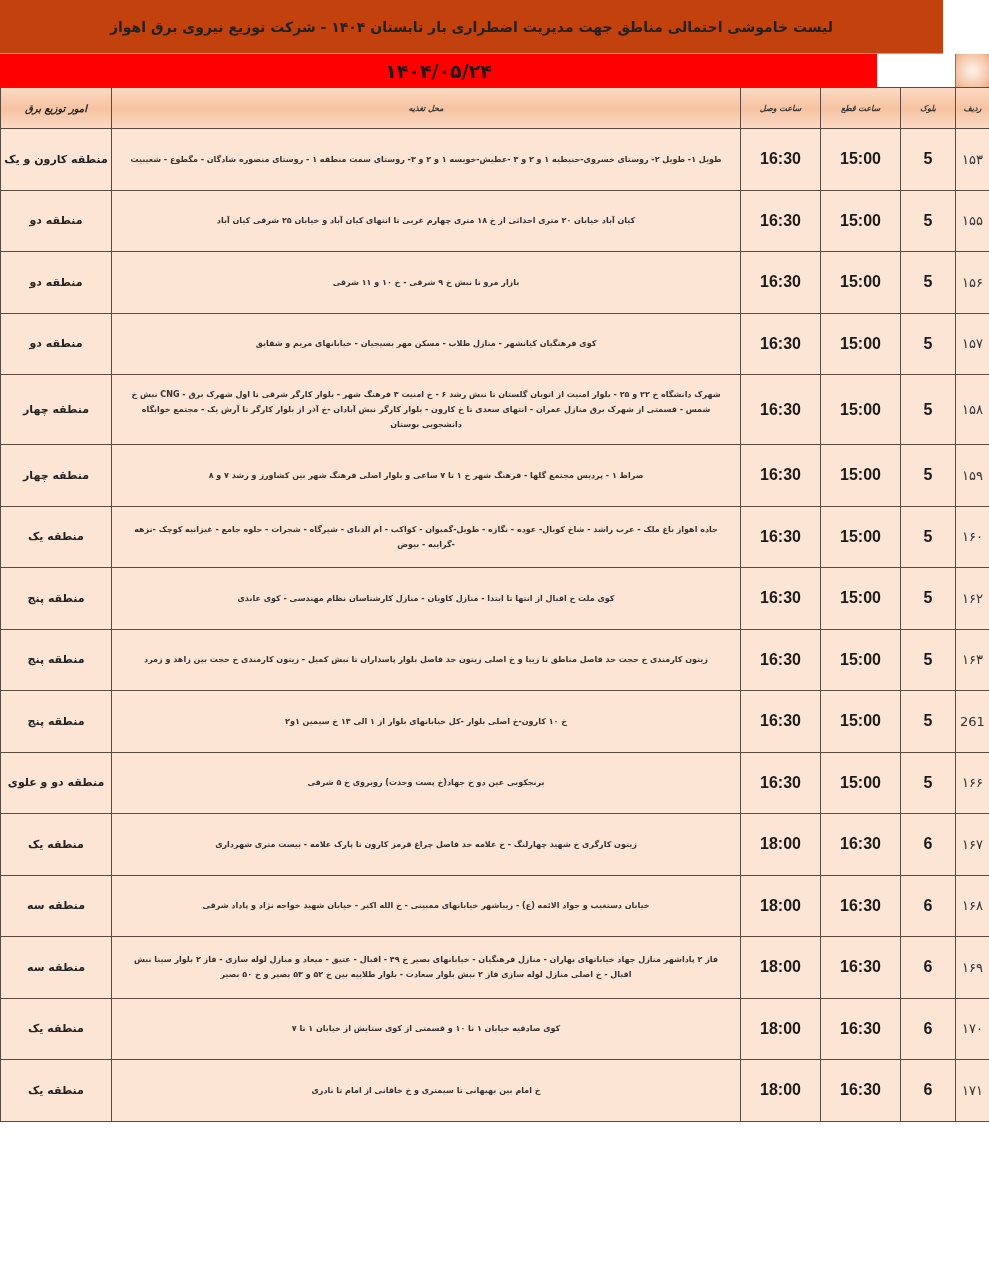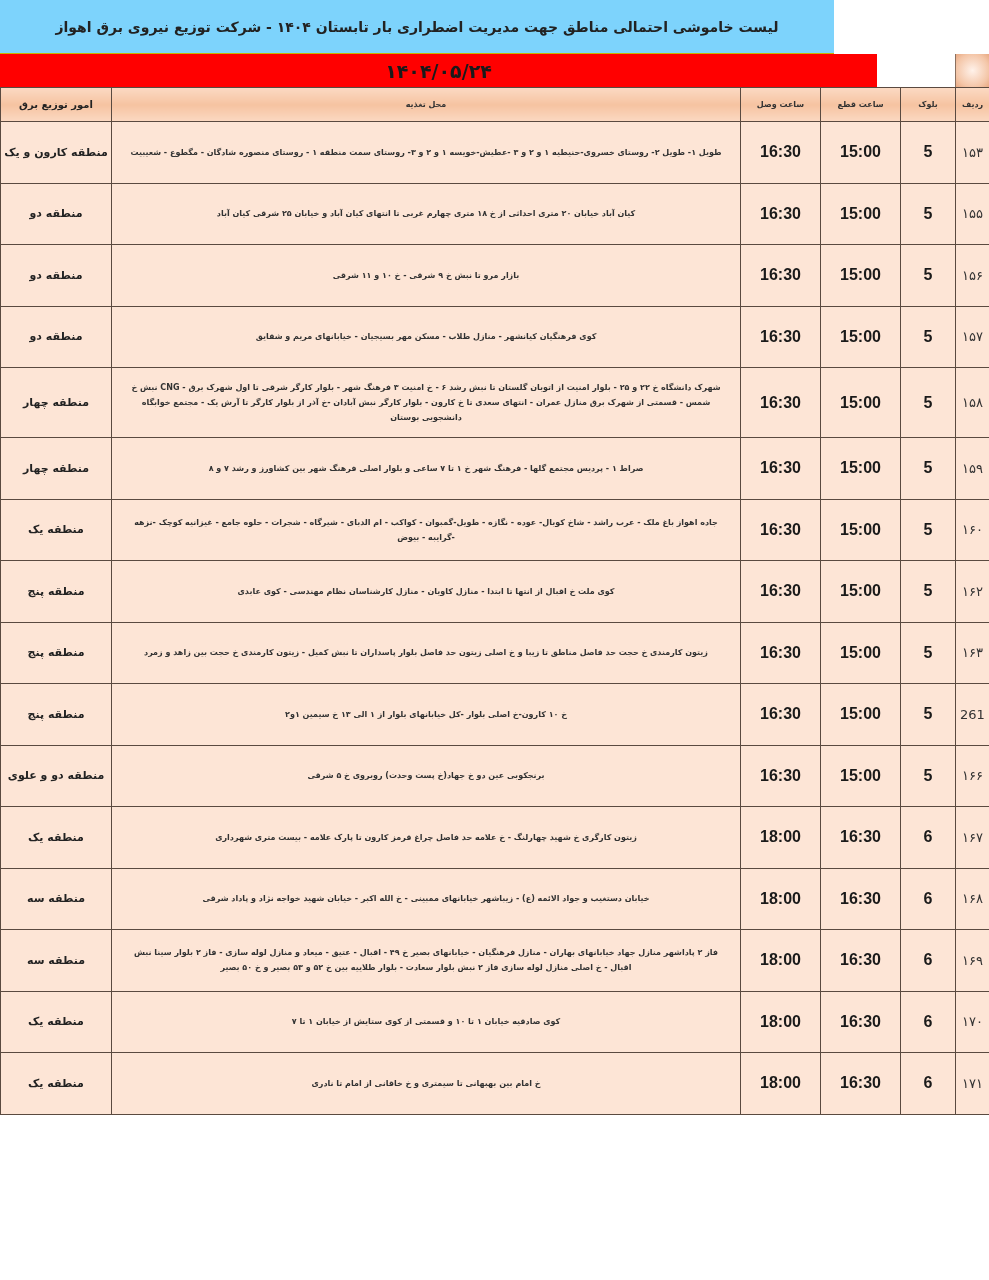--- a/index.html
+++ b/index.html
@@ -1,21 +1,21 @@
 <!DOCTYPE html>
 <html><head>
 <meta charset="utf-8">
 <style>
   * { box-sizing: border-box; margin: 0; padding: 0; }
   html, body { width: 989px; height: 1280px; background: #ffffff; overflow: hidden; }
   body { font-family: "DejaVu Sans", "Liberation Sans", sans-serif; position: relative; }
 
   .title-bar {
-    position: absolute; left: 0; top: 0; width: 834px; height: 54px;
-    background: #7dd3fc;
+    position: absolute; left: 0; top: 0; width: 943px; height: 54px;
+    background: #c2410c;
     display: flex; align-items: center; justify-content: center;
     border-bottom: 1px solid #c9b400;
   }
   .title-text {
     direction: rtl; font-weight: bold; font-size: 14px; color: #222;
     letter-spacing: 0;
   }
 
   .date-bar {
     position: absolute; left: 0; top: 54px; width: 877px; height: 33px;
@@ -30,24 +30,24 @@
     background: radial-gradient(circle at center, #fff2ea 0%, #f4c6a8 70%, #e8a982 100%);
     border-left: 1px solid #8a7060;
   }
 
   table.grid {
     position: absolute; left: 0; top: 87px; width: 989px;
     border-collapse: collapse; table-layout: fixed;
   }
   table.grid th, table.grid td { border: 1px solid #5a4a40; }
   table.grid thead th {
-    height: 34px;
+    height: 41px;
     background: linear-gradient(to bottom, #fbd9c2 0%, #f6c3a1 50%, #fbd9c2 100%);
     font-size: 8px; font-weight: bold; color: #333; direction: rtl;
-    text-align: center; vertical-align: middle;
+    text-align: center; vertical-align: middle; font-style: italic;
   }
   table.grid thead th.area-head { font-size: 10px; color: #222; }
   table.grid tbody td {
     height: 61.5px; background: #fde5d6;
     text-align: center; vertical-align: middle;
   }
   td.area { font-size: 11px; font-weight: bold; color: #222; direction: rtl; }
   td.loc { font-size: 8px; font-weight: bold; color: #333; direction: rtl; line-height: 15px; padding: 12px 10px; }
   td.time { font-size: 16px; font-weight: bold; color: #1a1a1a; font-family: "Liberation Sans", sans-serif; }
   td.block { font-size: 16px; font-weight: bold; color: #1a1a1a; font-family: "Liberation Sans", sans-serif; }

